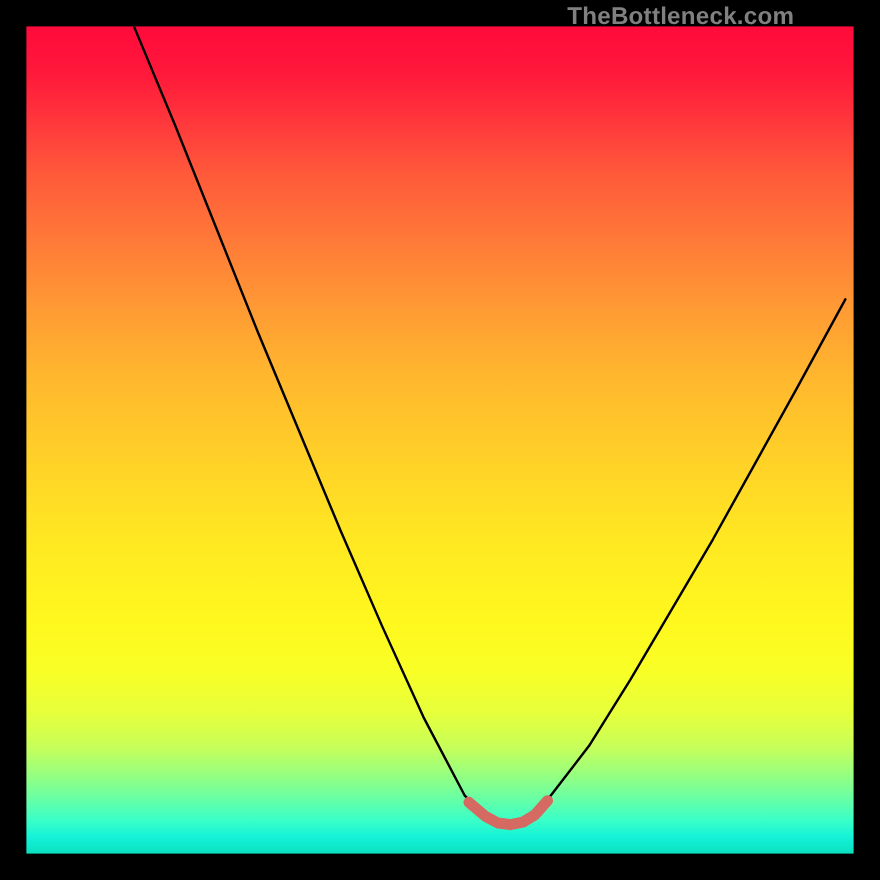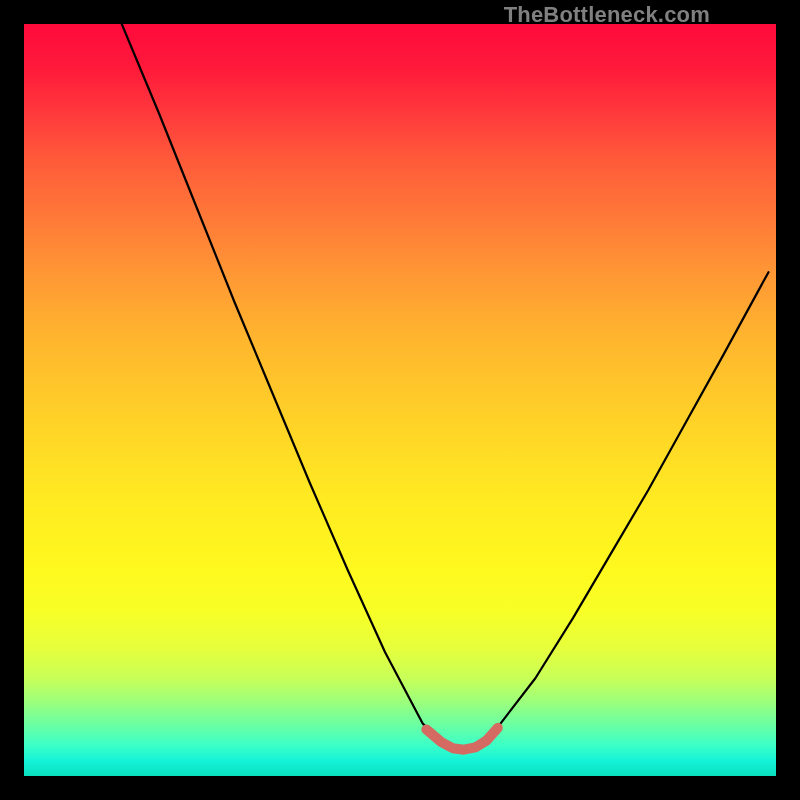--- a/index.html
+++ b/index.html
@@ -10,20 +10,21 @@
     background: #000;
     overflow: hidden;
   }
   .frame {
     position: absolute;
     left: 0;
     top: 0;
     width: 716px;
     height: 800px;
     background: #000;
+    padding-left: 12px;
   }
   .plot-area {
     position: absolute;
     left: 24px;
     top: 24px;
     width: 752px;
     height: 752px;
     background: linear-gradient(to bottom,
       #ff0a3c 0%,
       #ff1a3a 6%,

